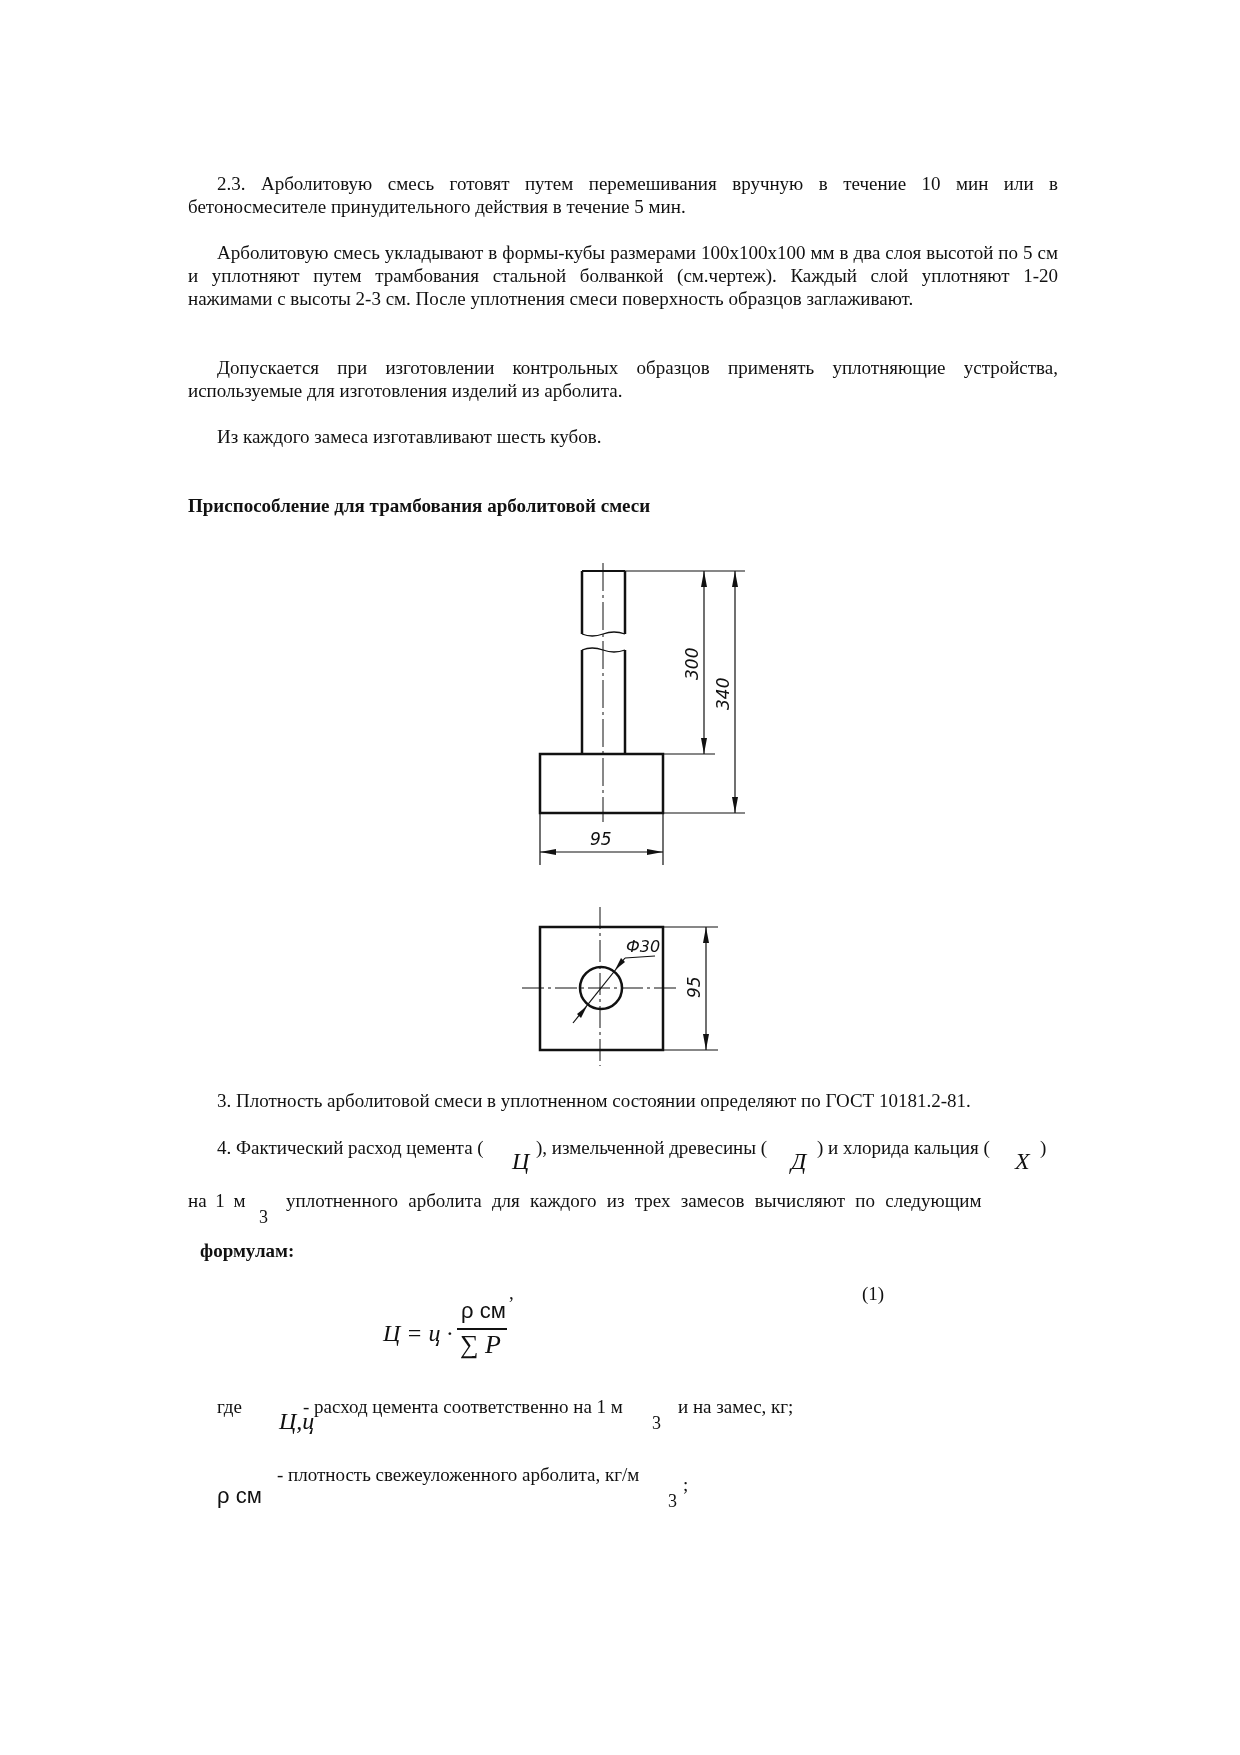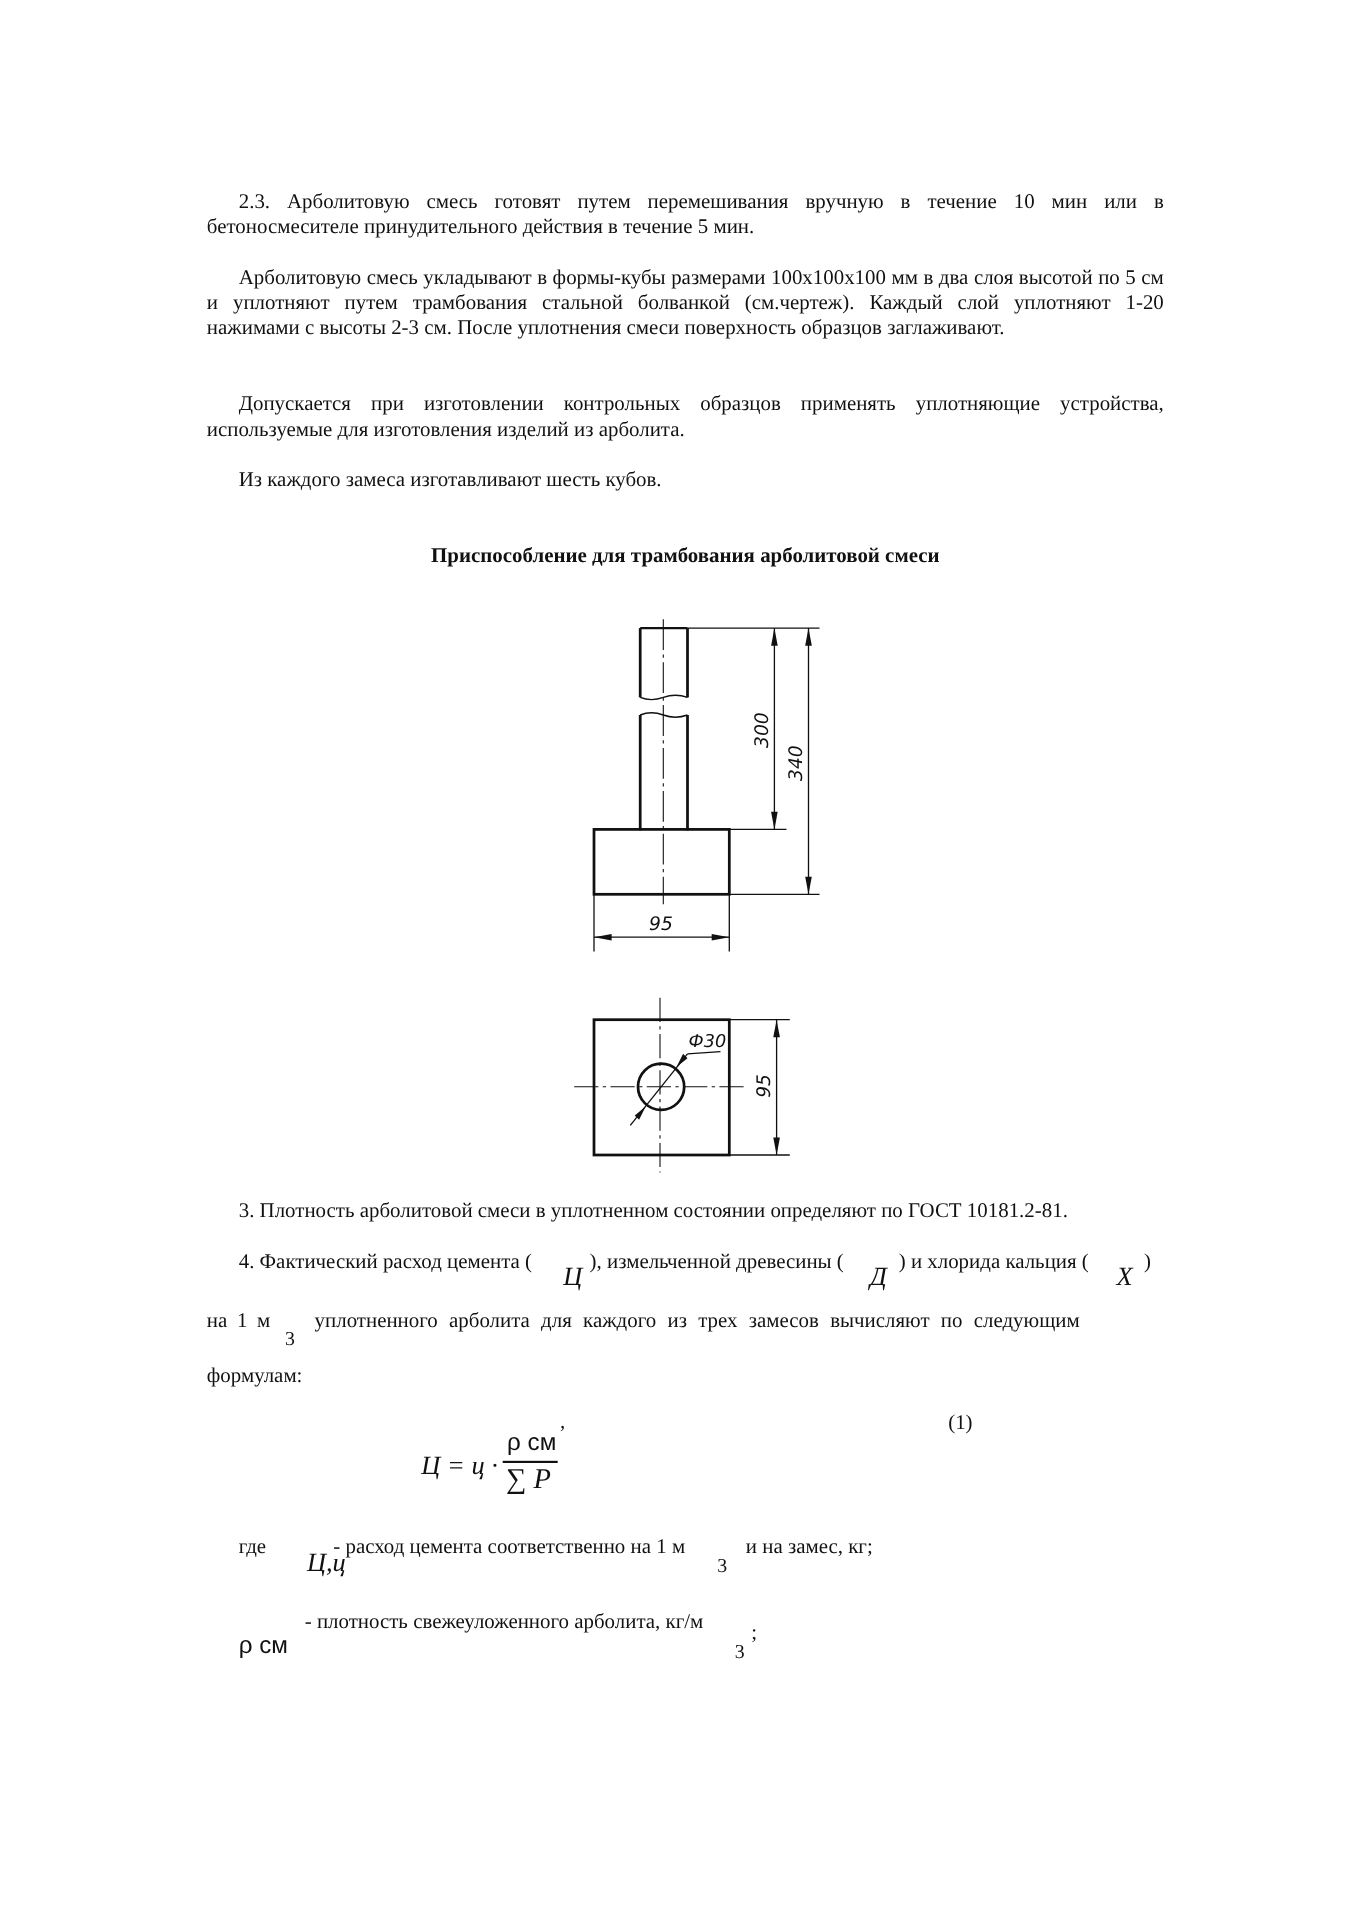--- a/index.html
+++ b/index.html
@@ -2,21 +2,21 @@
 <html><head>
 <meta charset="utf-8">
 <style>
   html, body { margin:0; padding:0; background:#ffffff; }
   body { width:1240px; height:1755px; position:relative; overflow:hidden;
          font-family:"Liberation Serif", serif; color:#111; }
   .abs { position:absolute; }
   .para { position:absolute; left:188px; width:870px; font-size:19px; line-height:23px; text-align:justify; }
   .para .indent { display:inline-block; width:29px; }
   .line { position:absolute; font-size:19px; white-space:nowrap; }
-  .title { position:absolute; left:188px; width:870px; text-align:center; font-weight:bold; font-size:19px; line-height:23px; }
+  .title { position:absolute; left:188px; width:870px; font-weight:bold; font-size:19px; line-height:23px; }
   .sym { position:absolute; font-style:italic; font-size:24px; white-space:nowrap; font-family:"Liberation Serif", serif; }
   .sub { position:absolute; font-size:18px; }
   .rho { position:absolute; font-family:"Liberation Sans", sans-serif; font-size:22px; white-space:nowrap; }
   svg text { font-family:"DejaVu Sans", sans-serif; font-style:italic; }
 </style>
 </head>
 <body>
 
 <div class="para" style="top:172px;"><span class="indent"></span><span>2.3. Арболитовую смесь готовят путем перемешивания вручную в течение 10 мин или в бетоносмесителе принудительного действия в течение 5 мин.</span></div>
 
@@ -105,21 +105,21 @@
 <div class="line" style="left:536px; top:1137px;text-align:right;">), измельченной древесины (</div>
 <div class="sym" style="left:791px; top:1148px;">Д</div>
 <div class="line" style="left:817px; top:1137px;">) и хлорида кальция (</div>
 <div class="sym" style="left:1015px; top:1148px;">Х</div>
 <div class="line" style="left:1040px; top:1137px;">)</div>
 
 <div class="line" style="left:188px; top:1190px; word-spacing:4px;">на 1 м</div>
 <div class="sub" style="left:259px; top:1207px;">3</div>
 <div class="line" style="left:286px; top:1190px; word-spacing:5.5px;">уплотненного арболита для каждого из трех замесов вычисляют по следующим</div>
 
-<div class="line" style="left:188px; top:1240px;">формулам:</div>
+<div class="line" style="left:200px; top:1240px;font-weight:bold;">формулам:</div>
 
 <div>
   <div class="sym" style="left:383px; top:1320px;">Ц = ц ·</div>
   <div class="rho" style="left:461px; top:1298px;">ρ см</div>
   <div class="abs" style="left:457px; top:1328px; width:50px; height:1.5px; background:#111;"></div>
   <div class="sym" style="left:460px; top:1330px; font-size:26px;">∑ P</div>
   <div class="line" style="left:509px; top:1282px;">,</div>
   <div class="line" style="left:862px; top:1283px;">(1)</div>
 </div>
 

